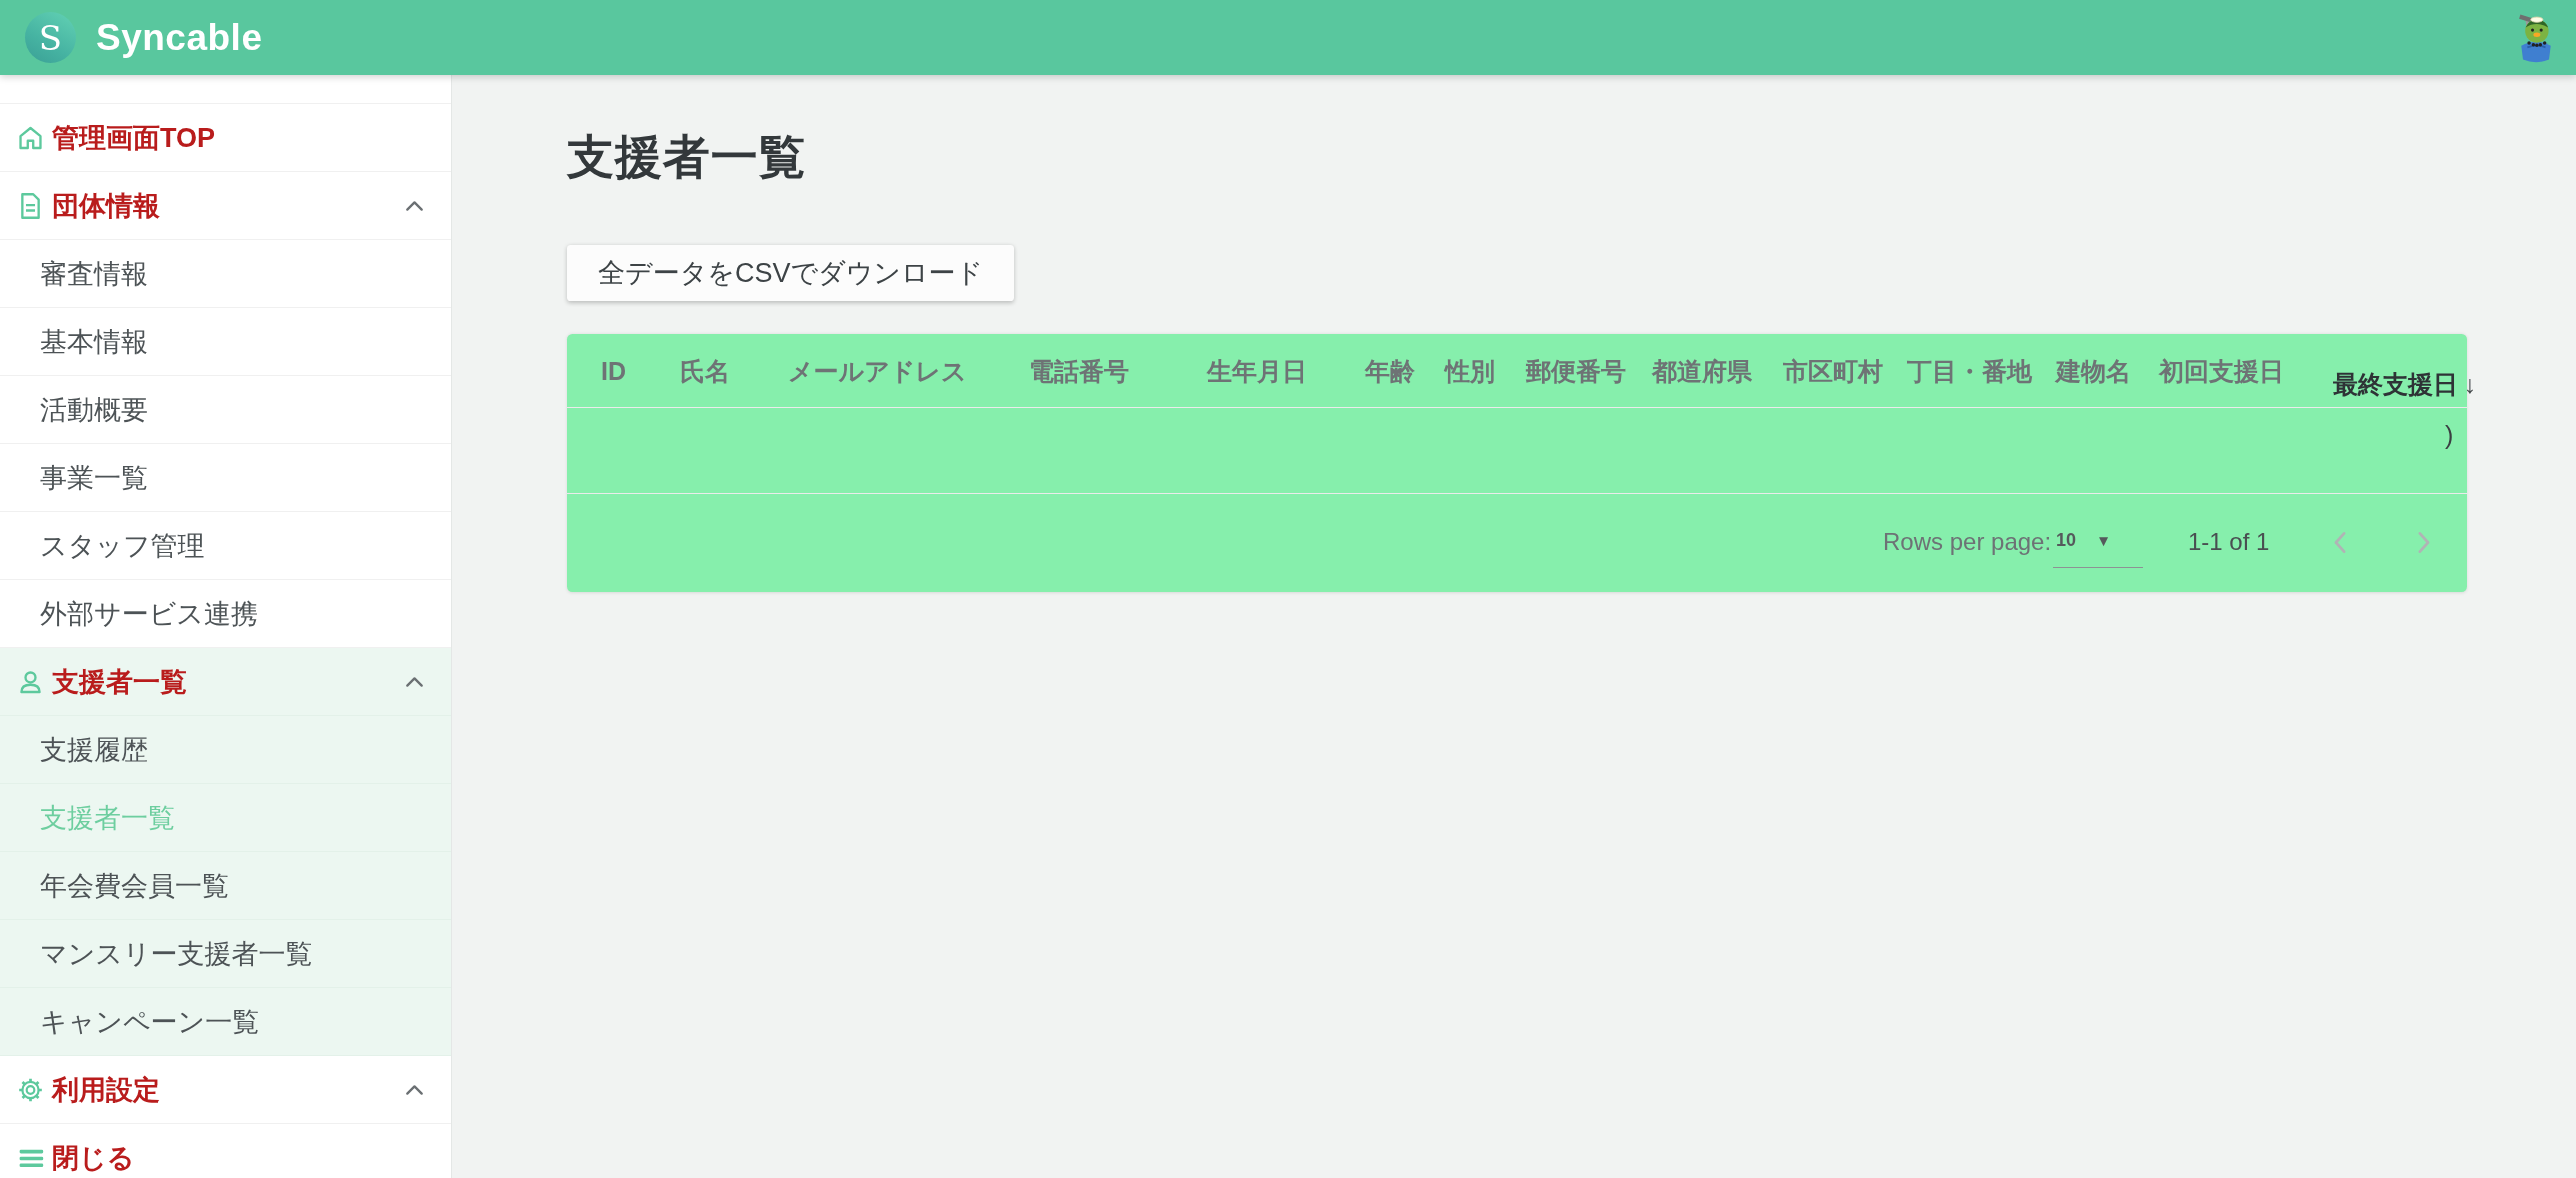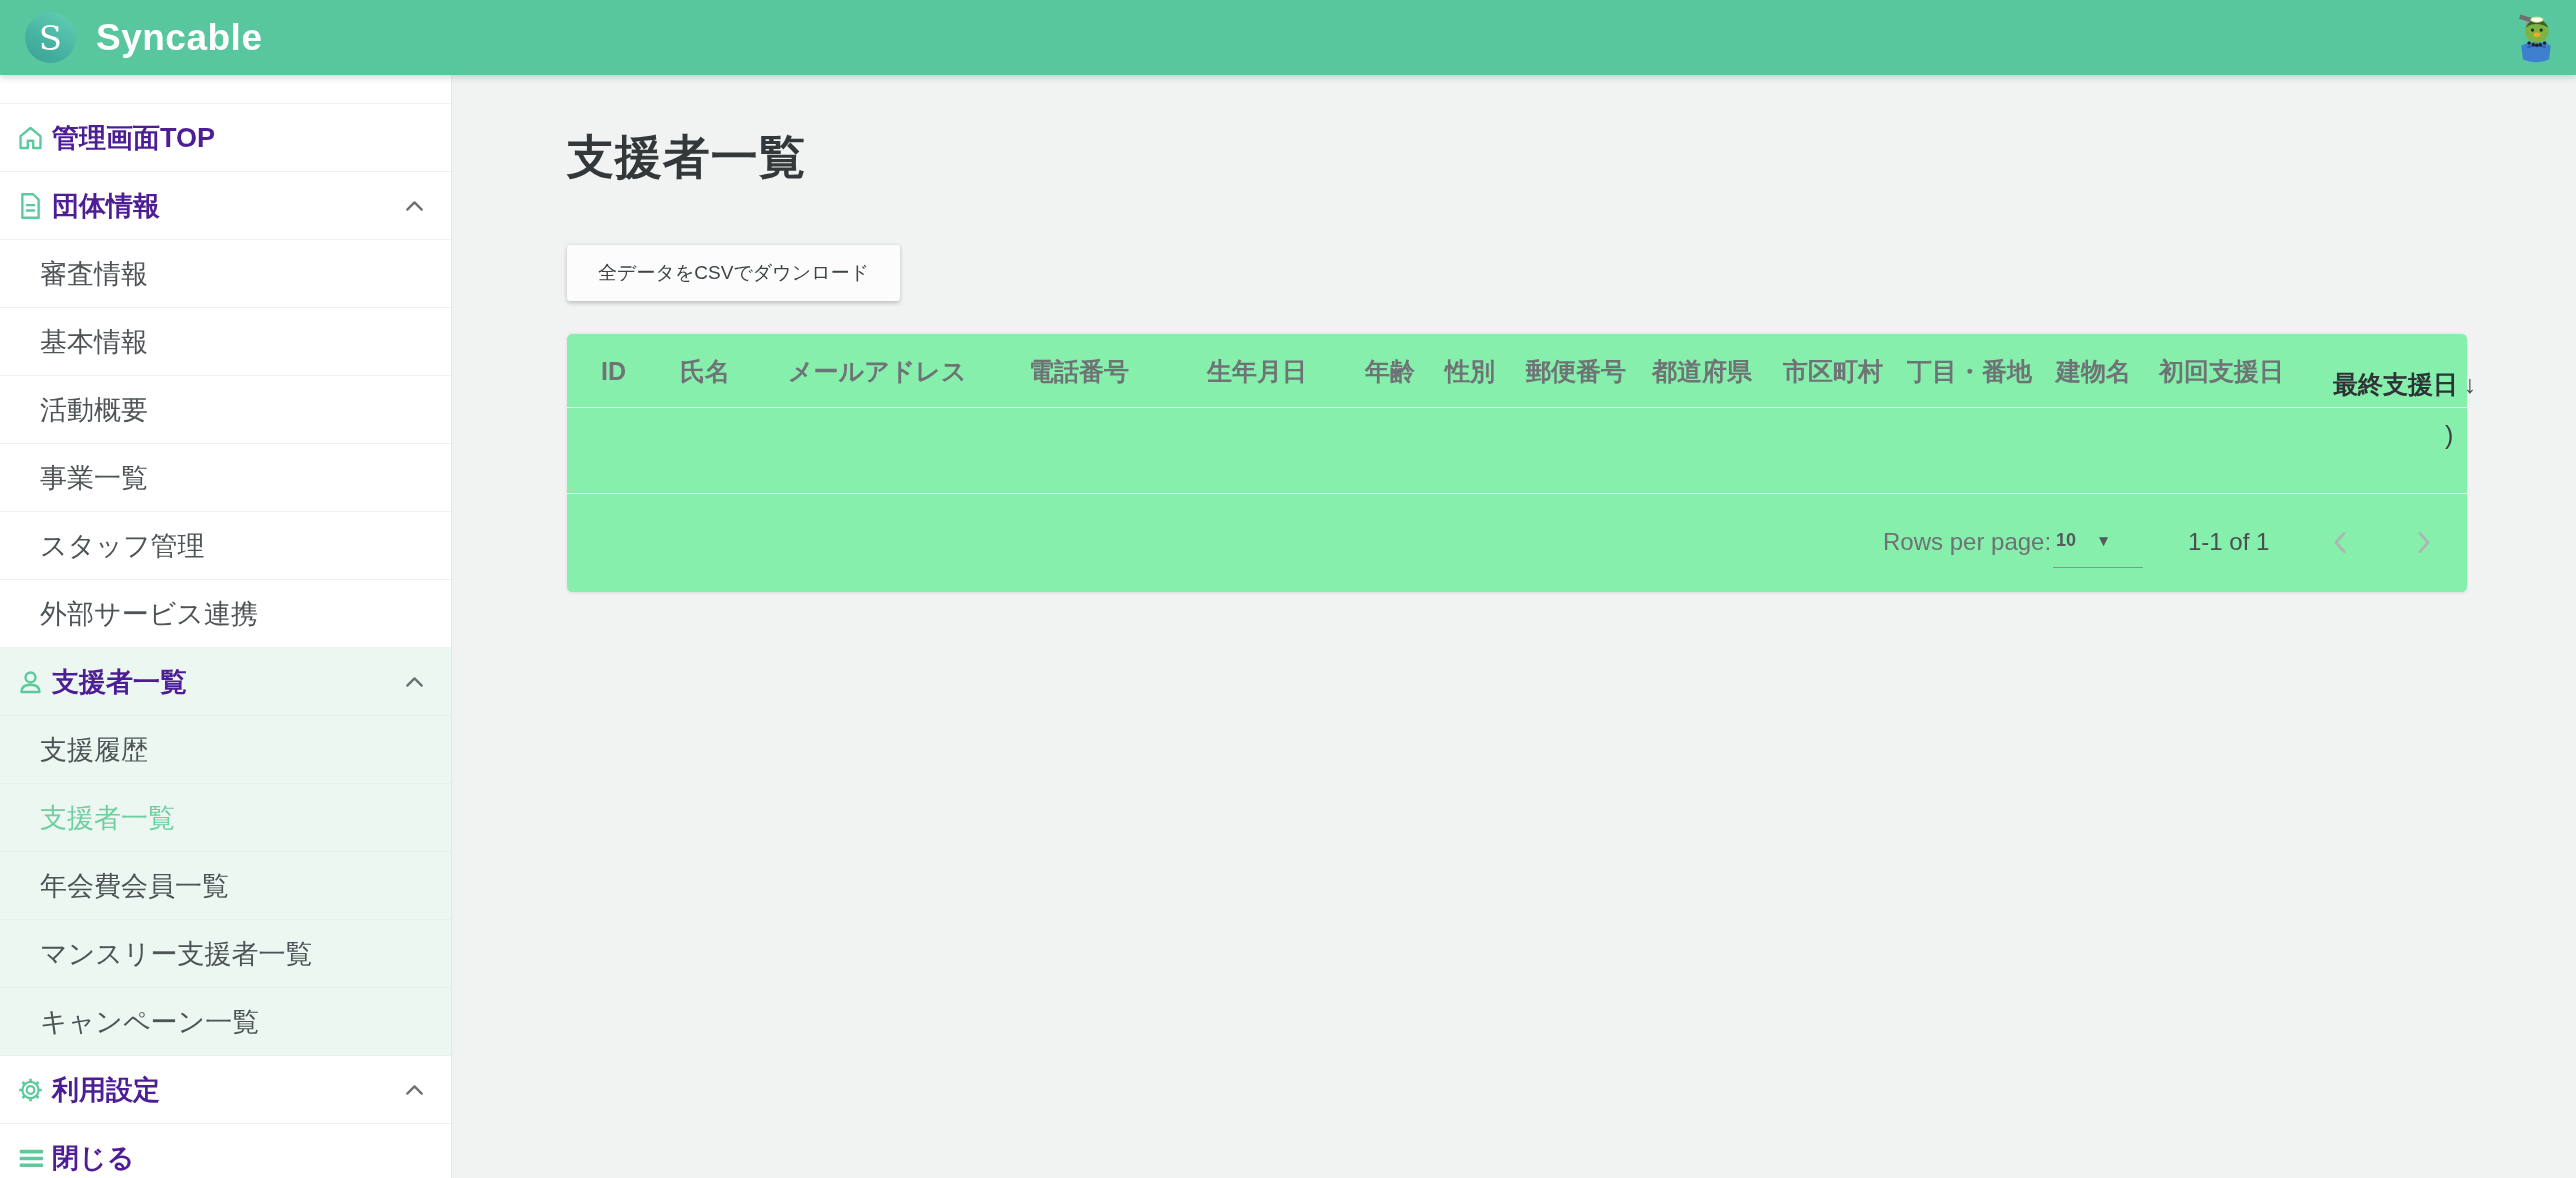--- a/index.html
+++ b/index.html
@@ -36,34 +36,34 @@
     background: #ffffff; border-right: 0.9px solid #e4e7e6;
     padding-top: 28px;
   }
   .nav-list { border-top: 0.9px solid #f0f0f0; }
   .nav-item {
     height: 68px; display: flex; align-items: center; position: relative;
     border-bottom: 0.9px solid #f0f0f0; cursor: pointer; background: #ffffff;
   }
   .nav-item.mint { background: #ecf7f1; border-bottom: 0.9px solid #e3f1e9; }
   .nav-item .nav-icon { position: absolute; left: 16px; top: 50%; transform: translateY(-50%); width: 29px; height: 29px; }
-  .nav-label-top { margin-left: 52px; font-size: 27px; font-weight: 700; color: #4c1d95; }
+  .nav-label-top { margin-left: 52px; font-size: 27px; font-weight: 700; color: #b91c1c; }
   .nav-label-sub { margin-left: 40px; font-size: 27px; font-weight: 400; color: #4d5356; }
   .nav-item.active .nav-label-sub { color: #6dce9f; }
   .nav-chevron { position: absolute; right: 23.4px; top: 50%; transform: translateY(-50%); width: 27px; height: 27px; }
 
   
   .main { position: absolute; top: 75px; left: 452px; width: 2124px; height: 1103px; }
   .page-title { position: absolute; left: 115px; top: 51px; font-size: 47px; font-weight: 700; color: #33383b; letter-spacing: 0.9px; }
   .csv-button {
     position: absolute; left: 115px; top: 170px;
     height: 56px; padding: 0 31px;
     background: #fcfcfc; border: none; border-radius: 3.6px;
     box-shadow: 0 1.8px 4.5px rgba(0,0,0,0.22);
-    font-size: 19px; color: #3d4346; cursor: pointer;
+    font-size: 27px; color: #3d4346; cursor: pointer;
     font-family: "Liberation Sans", "DejaVu Sans", sans-serif;
     display: flex; align-items: center;
   }
 
   
   .table-card {
     position: absolute; left: 115px; top: 259px; width: 1900px; height: 258px;
     background: #86efac; border-radius: 5.4px;
     box-shadow: 0 0.9px 3.6px rgba(0,0,0,0.10);
   }

